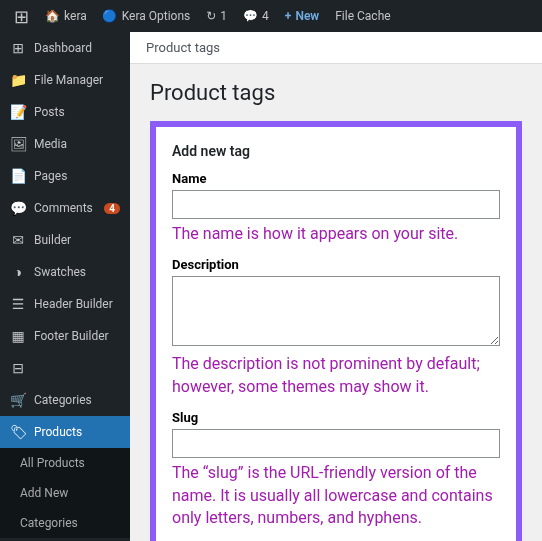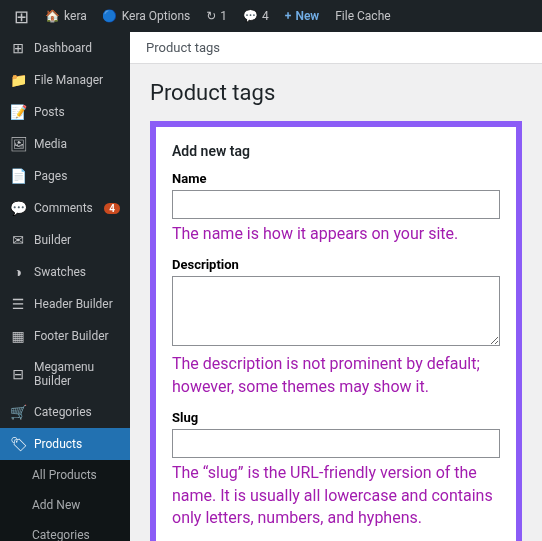--- a/index.html
+++ b/index.html
@@ -66,21 +66,21 @@
       border-radius: 10px;
       padding: 0 5px;
       font-size: 10px;
       font-weight: 600;
       min-width: 16px;
       text-align: center;
       margin-left: auto;
     }
     .sidebar-submenu { background: #101517; }
     .sidebar-submenu .sidebar-menu-item {
-      padding-left: 32px;
+      padding-left: 20px;
       font-size: 12px;
       color: #a7aaad;
     }
 
     
     #main {
       flex: 1;
       padding: 0;
       background: #f0f0f1;
     }
@@ -226,21 +226,20 @@
     <div class="sidebar-menu-item">
       <span class="icon">☰</span>
       <span>Header Builder</span>
     </div>
     <div class="sidebar-menu-item">
       <span class="icon">▦</span>
       <span>Footer Builder</span>
     </div>
     <div class="sidebar-menu-item">
       <span class="icon">⊟</span>
-      <span>Megamenu Builder</span>
     </div>
     <div class="sidebar-menu-item">
       <span class="icon">🛒</span>
       <span>Categories</span>
     </div>
 
     <div class="sidebar-menu-item active">
       <span class="icon">🏷</span>
       <span>Products</span>
     </div>

